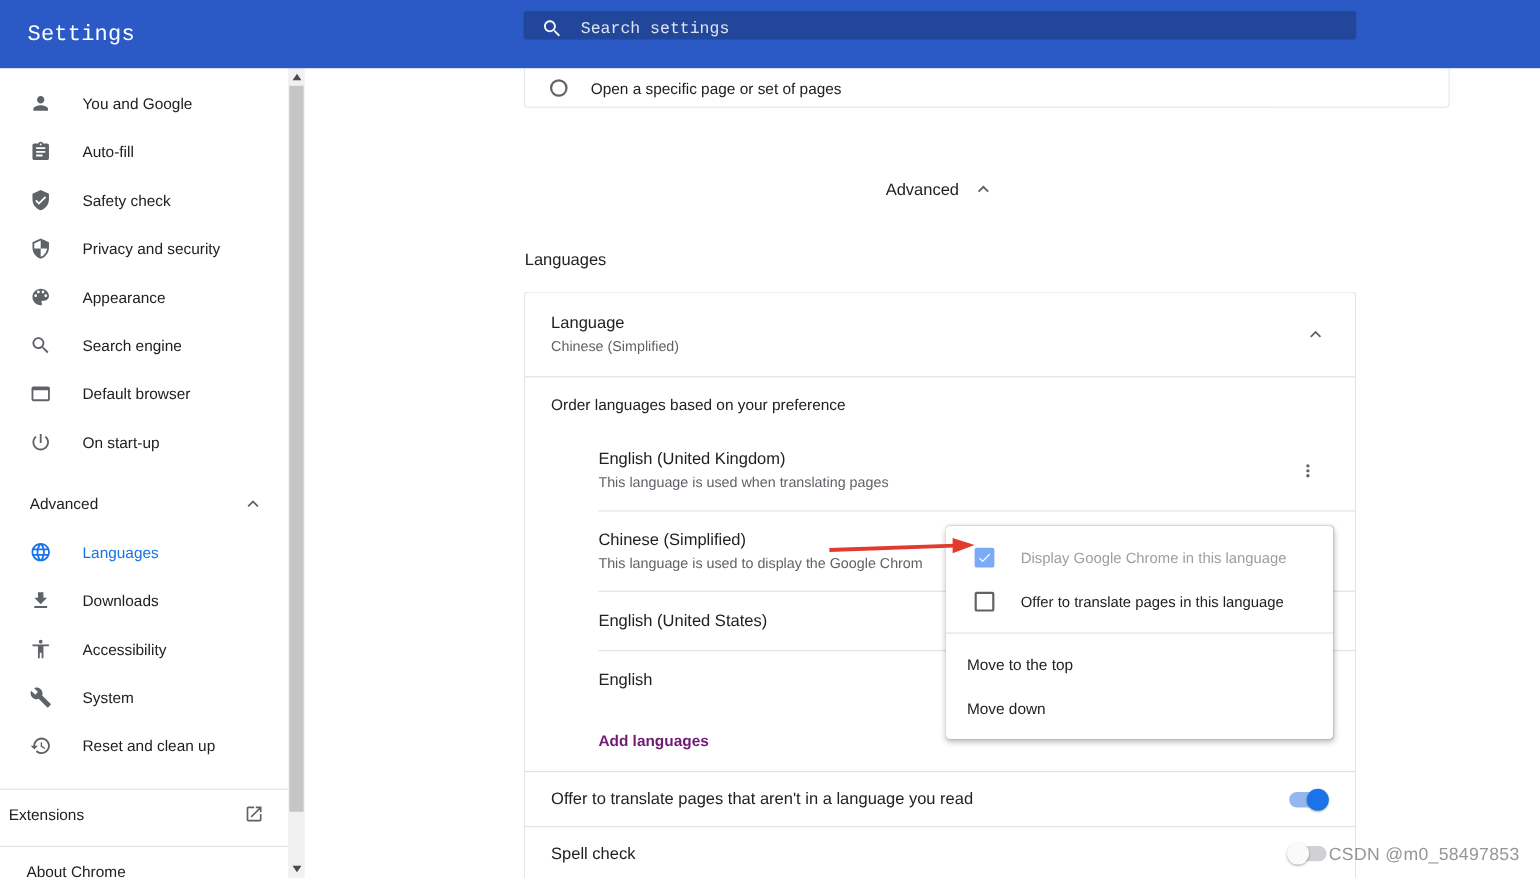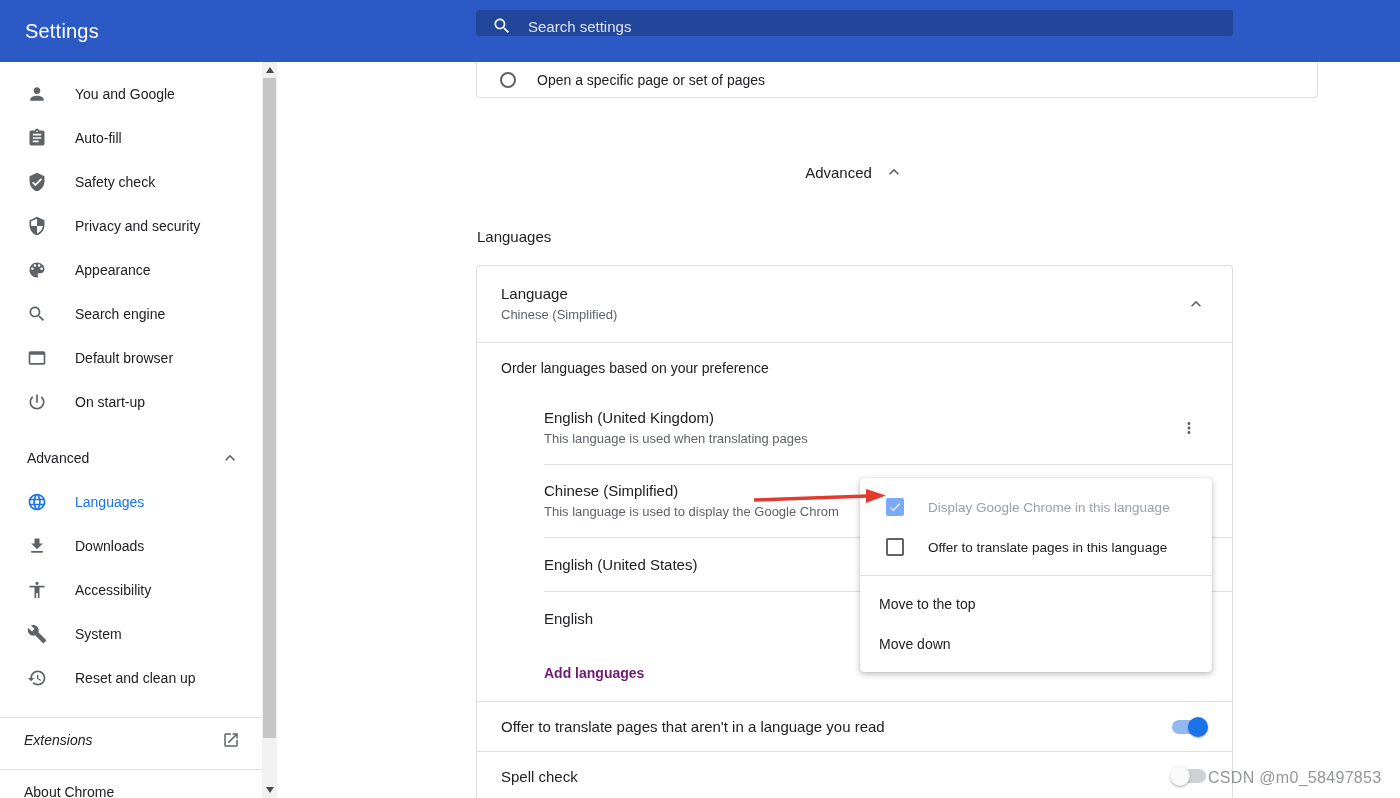--- a/index.html
+++ b/index.html
@@ -1,20 +1,20 @@
 <!DOCTYPE html>
 <html><head>
 <meta charset="utf-8">
 <style>
   html,body{margin:0;padding:0;overflow:hidden;}
   body{width:1400px;height:798px;position:relative;background:#fff;
        font-family:"Liberation Sans",sans-serif;color:#202124;}
 
   
-  .header{position:absolute;left:0;top:0;width:1400px;height:62px;background:#2b5ac6;z-index:5;}
+  .header{position:absolute;left:0;top:0;width:1400px;height:62px;background:#2b5ac6;z-index:5;font-family:Liberation Mono, monospace;}
   .header-title{position:absolute;left:25px;top:0;height:62px;display:flex;align-items:center;
        color:#fff;font-size:20px;font-weight:500;letter-spacing:.2px;}
   .searchbar{position:absolute;left:476px;top:10px;width:757px;height:26px;
        background:rgba(0,0,0,0.22);border-radius:3px;display:flex;align-items:flex-end;
        padding:0 16px;box-sizing:border-box;}
   .searchbar .sicon{width:20px;height:20px;color:#fff;opacity:.95;flex:0 0 auto;}
   .search-input{flex:1;margin-left:14px;background:transparent;border:none;outline:none;
        color:#fff;font-size:15px;font-family:inherit;}
   .search-input::placeholder{color:rgba(255,255,255,0.85);}
 
@@ -241,21 +241,21 @@
     <span class="icon">
         <svg viewBox="0 0 24 24" fill="currentColor">
           <path d="M13 3c-4.97 0-9 4.03-9 9H1l3.89 3.89.07.14L9 12H6c0-3.87 3.13-7 7-7s7 3.13 7 7-3.13 7-7 7c-1.93 0-3.68-.79-4.94-2.06l-1.42 1.42C8.27 19.99 10.51 21 13 21c4.97 0 9-4.03 9-9s-4.03-9-9-9zm-1 5v5l4.28 2.54.72-1.21-3.5-2.08V8H12z"></path>
         </svg>
       </span>
     <span class="lbl">Reset and clean up</span>
   </div>
 
   <div class="side-divider"></div>
 
-  <div class="side-item" style="padding-left:24px;font-style:italic;">
+  <div class="side-item" style="padding-left:8px;">
     <span class="lbl">Extensions</span>
     <span class="ext-icon">
         <svg viewBox="0 0 24 24" fill="currentColor">
           <path d="M19 19H5V5h7V3H5c-1.11 0-2 .9-2 2v14c0 1.1.89 2 2 2h14c1.1 0 2-.9 2-2v-7h-2v7zM14 3v2h3.59l-9.83 9.83 1.41 1.41L19 6.41V10h2V3h-7z"></path>
         </svg>
       </span>
   </div>
 
   <div class="side-divider2"></div>
 

